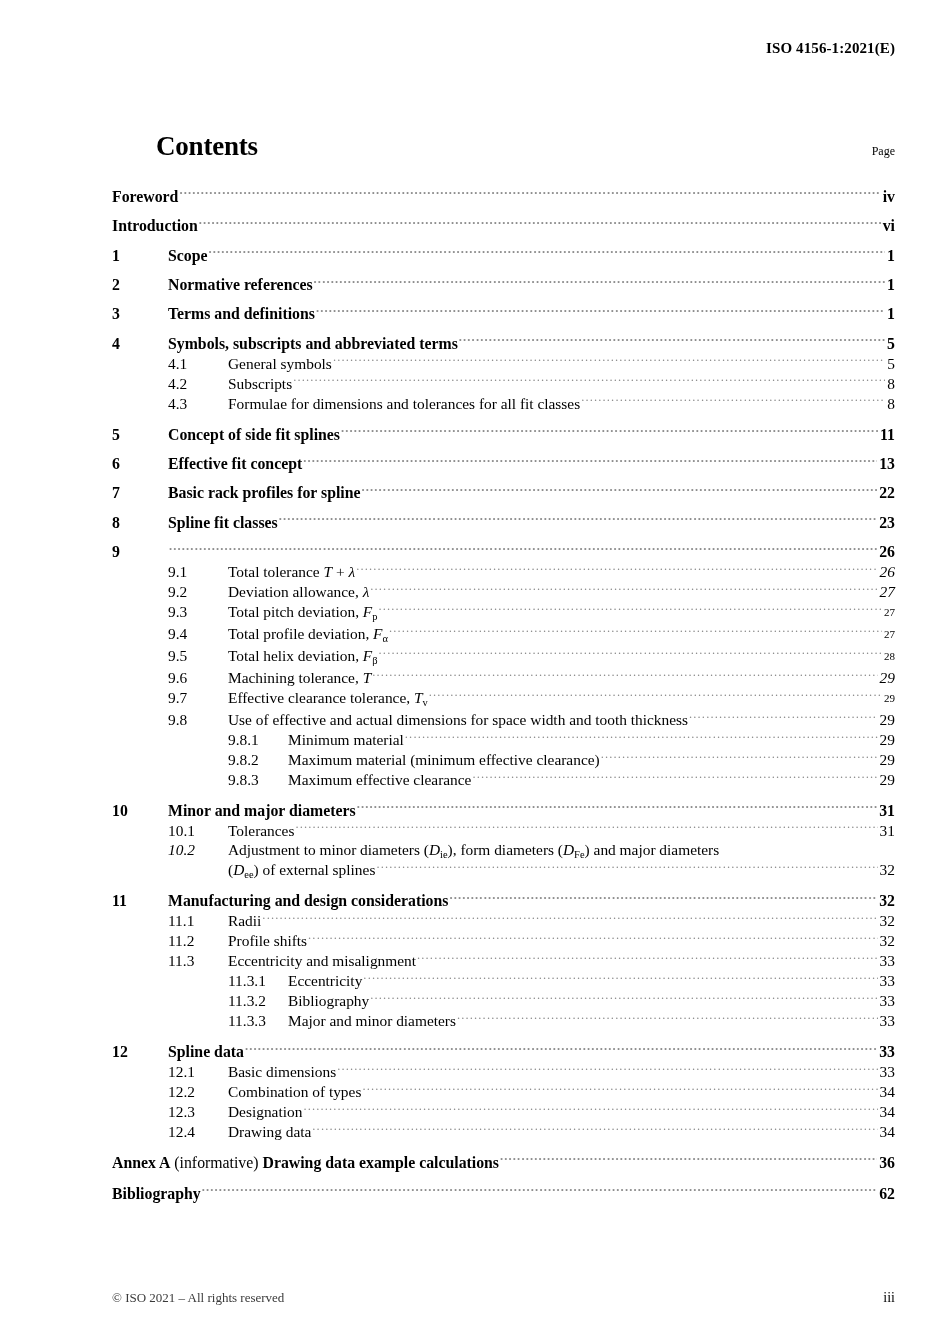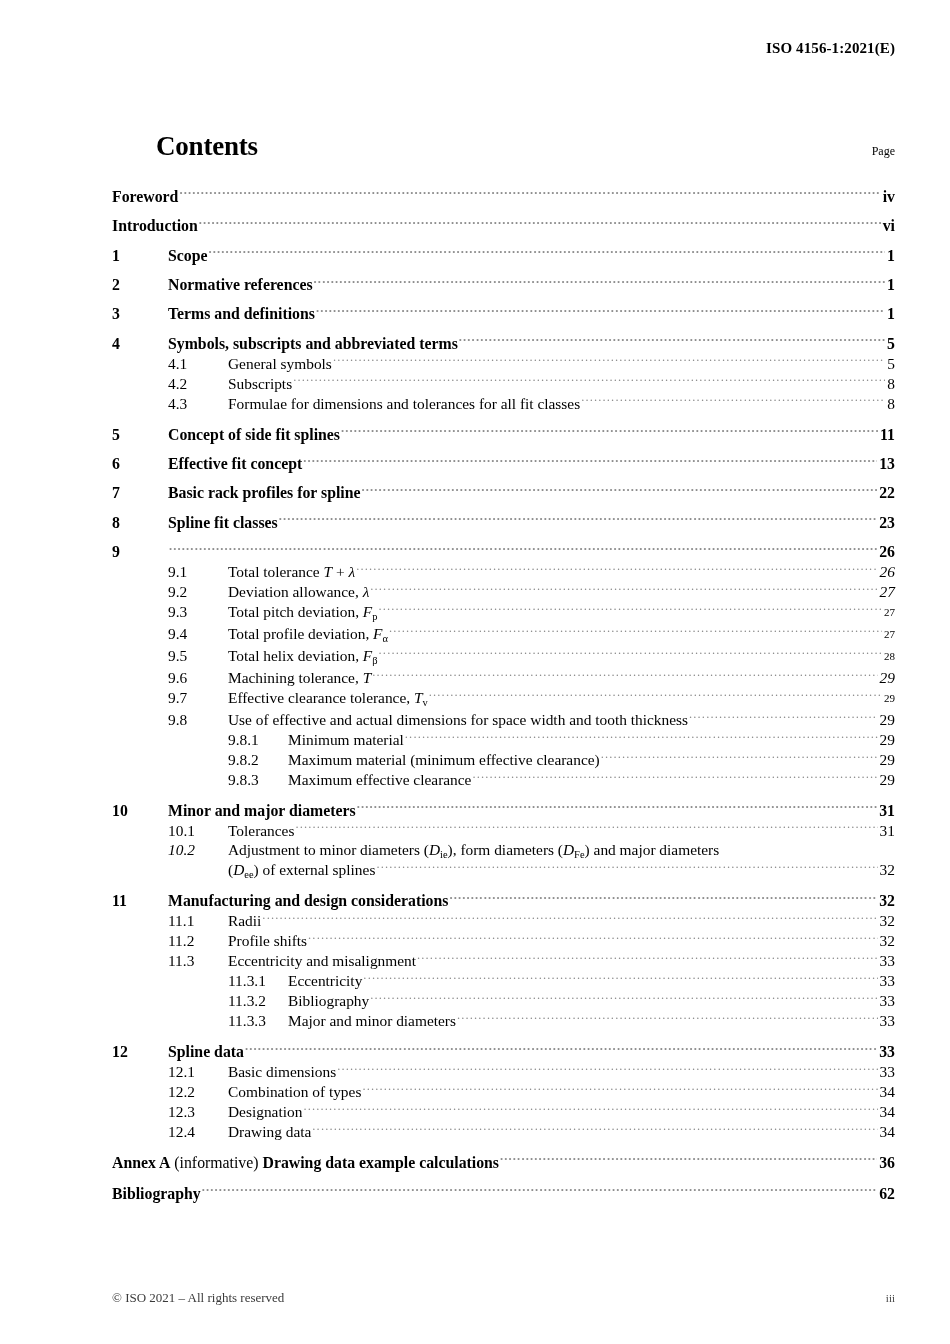--- a/index.html
+++ b/index.html
@@ -168,22 +168,22 @@
     bottom: 38px;
     left: 112px;
     right: 55px;
     display: flex;
     align-items: baseline;
     justify-content: space-between;
     font-size: 13px;
     color: #3a3a3a;
   }
   .folio {
-    font-size: 11px;
-    color: #404040;
+    font-size: 14px;
+    color: #000000;
     text-align: right;
   }
 </style>
 </head>
 <body>
 
 <div class="page">
 
   <div class="doc-header">ISO 4156-1:2021(E)</div>
 

